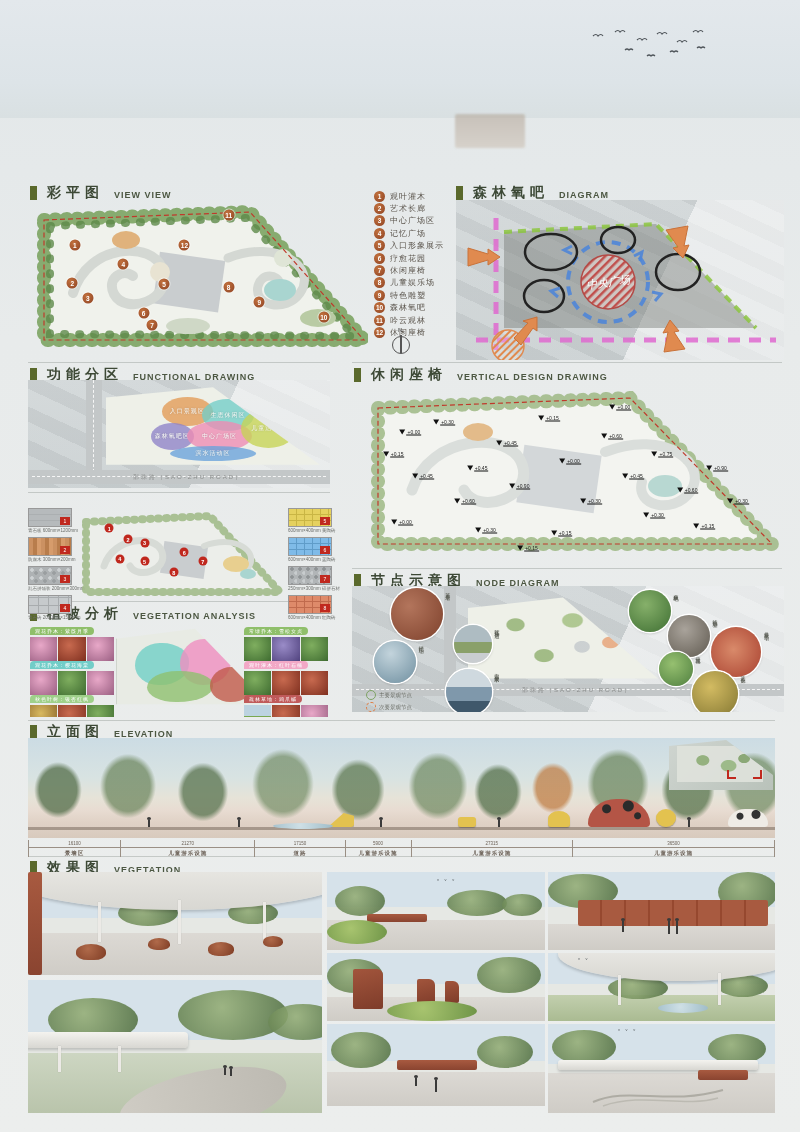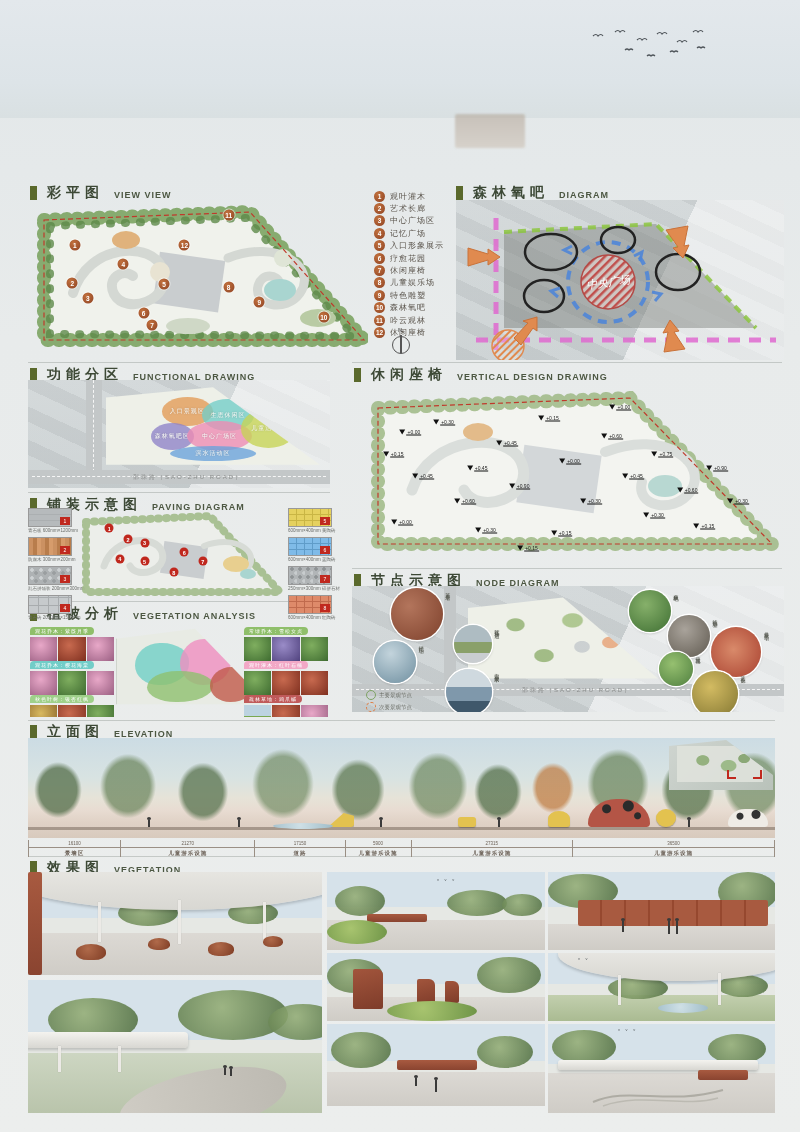--- a/index.html
+++ b/index.html
@@ -208,25 +208,20 @@
     <span class="zh">功能分区</span>
     <span class="en">FUNCTIONAL DRAWING</span>
   </div>
   <div class="rule" style="left:352px;top:362px;width:430px;"></div>
   <div class="sec" style="left:354px;top:366px;">
     <span class="sq"></span>
     <span class="zh">休闲座椅</span>
     <span class="en">VERTICAL DESIGN DRAWING</span>
   </div>
   <div class="rule" style="left:28px;top:492px;width:302px;"></div>
-  <div class="sec" style="left:30px;top:496px;">
-    <span class="sq"></span>
-    <span class="zh">铺装示意图</span>
-    <span class="en">PAVING DIAGRAM</span>
-  </div>
   <div class="rule" style="left:352px;top:568px;width:430px;"></div>
   <div class="sec" style="left:354px;top:572px;">
     <span class="sq"></span>
     <span class="zh">节点示意图</span>
     <span class="en">NODE DIAGRAM</span>
   </div>
   <div class="rule" style="left:28px;top:601px;width:302px;"></div>
   <div class="sec" style="left:30px;top:605px;">
     <span class="sq"></span>
     <span class="zh">植被分析</span>

